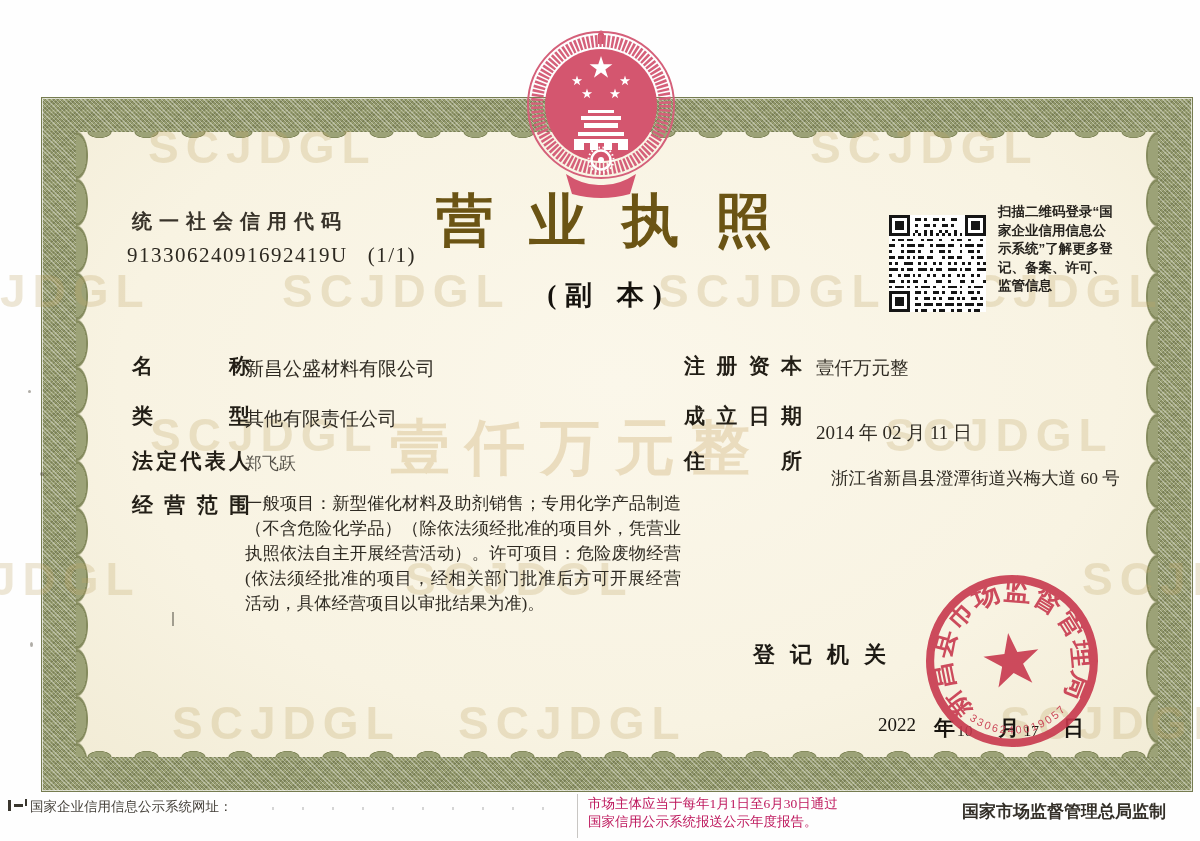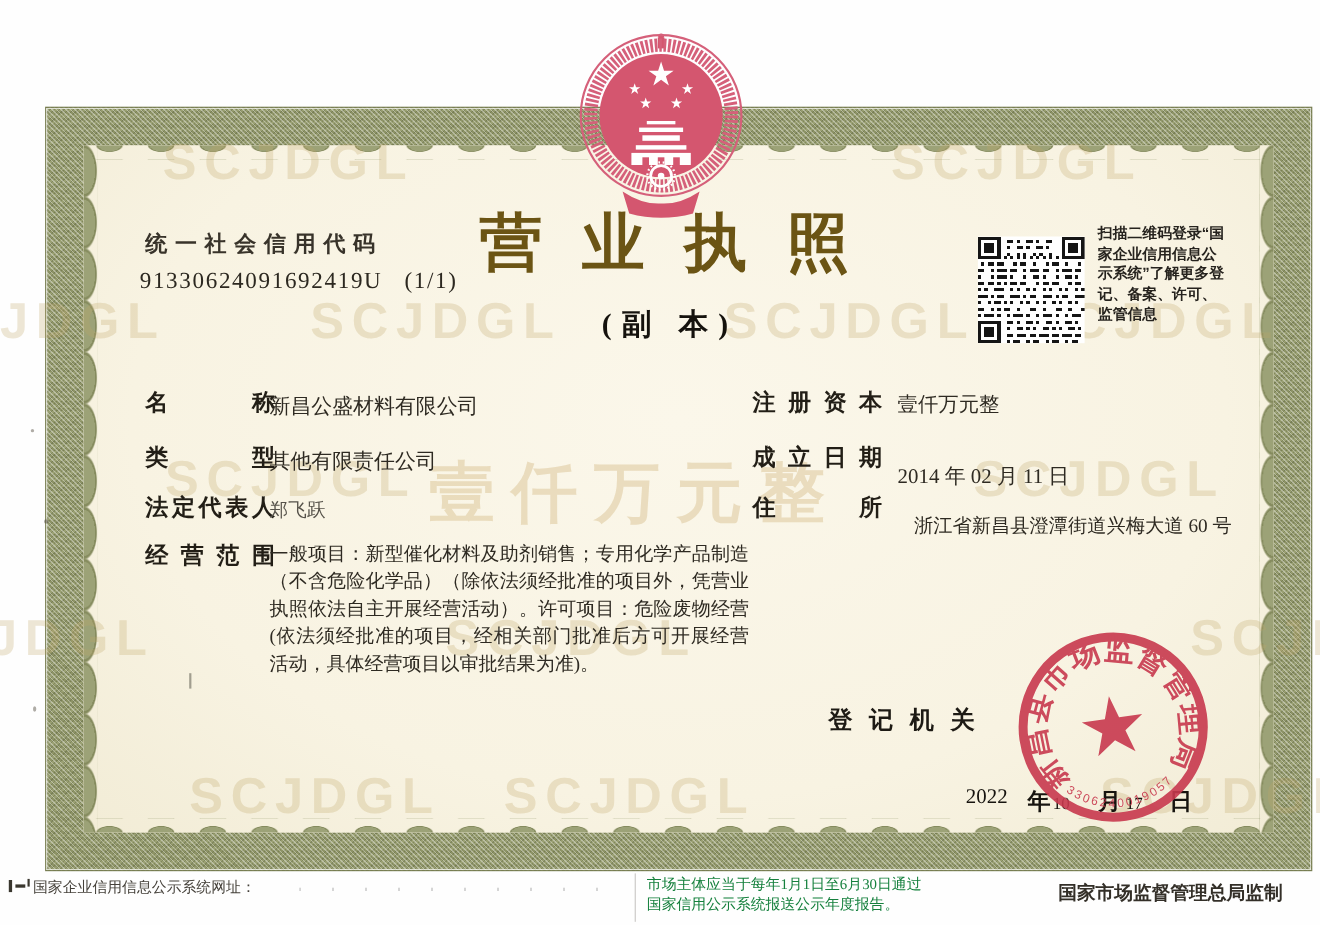--- a/index.html
+++ b/index.html
@@ -59,21 +59,21 @@
   .d-year{font-size:19px;}
   .d-unit{font-size:21px;font-weight:600;}
   .d-small{font-size:15.5px;position:relative;top:8px;}
   .m-a{margin-left:18px;} .m-b{margin-left:2px;} .m-c{margin-left:26px;} .m-d{margin-left:4px;} .m-e{margin-left:24px;}
 
   .emblem{left:518px;top:26px;width:164px;height:180px;z-index:5;}
   .seal{left:921px;top:570px;width:182px;height:182px;z-index:6;transform:rotate(-8deg);opacity:.9;}
 
   
   .f-web{left:30px;top:798px;font-size:13.5px;color:#45413a;z-index:3;}
-  .f-notice{left:588px;top:795px;font-size:13.5px;line-height:18px;color:#15803d;z-index:3;}
+  .f-notice{left:588px;top:795px;font-size:13.5px;line-height:18px;color:#be185d;z-index:3;}
   .f-pub{left:962px;top:800px;font-size:17px;color:#332f28;z-index:3;font-weight:600;}
   .f-div{left:577px;top:794px;width:1px;height:44px;background:rgba(100,95,85,.35);z-index:3;}
   .dotrow{left:272px;top:807px;width:290px;height:3px;z-index:3;
     background:repeating-linear-gradient(90deg, rgba(0,0,0,.16) 0 2px, transparent 2px 30px);}
   .smudge{background:#3a372f;z-index:3;}
   .speck{background:rgba(80,74,60,.45);z-index:3;border-radius:50%;}
 </style>
 </head>
 <body>
 

